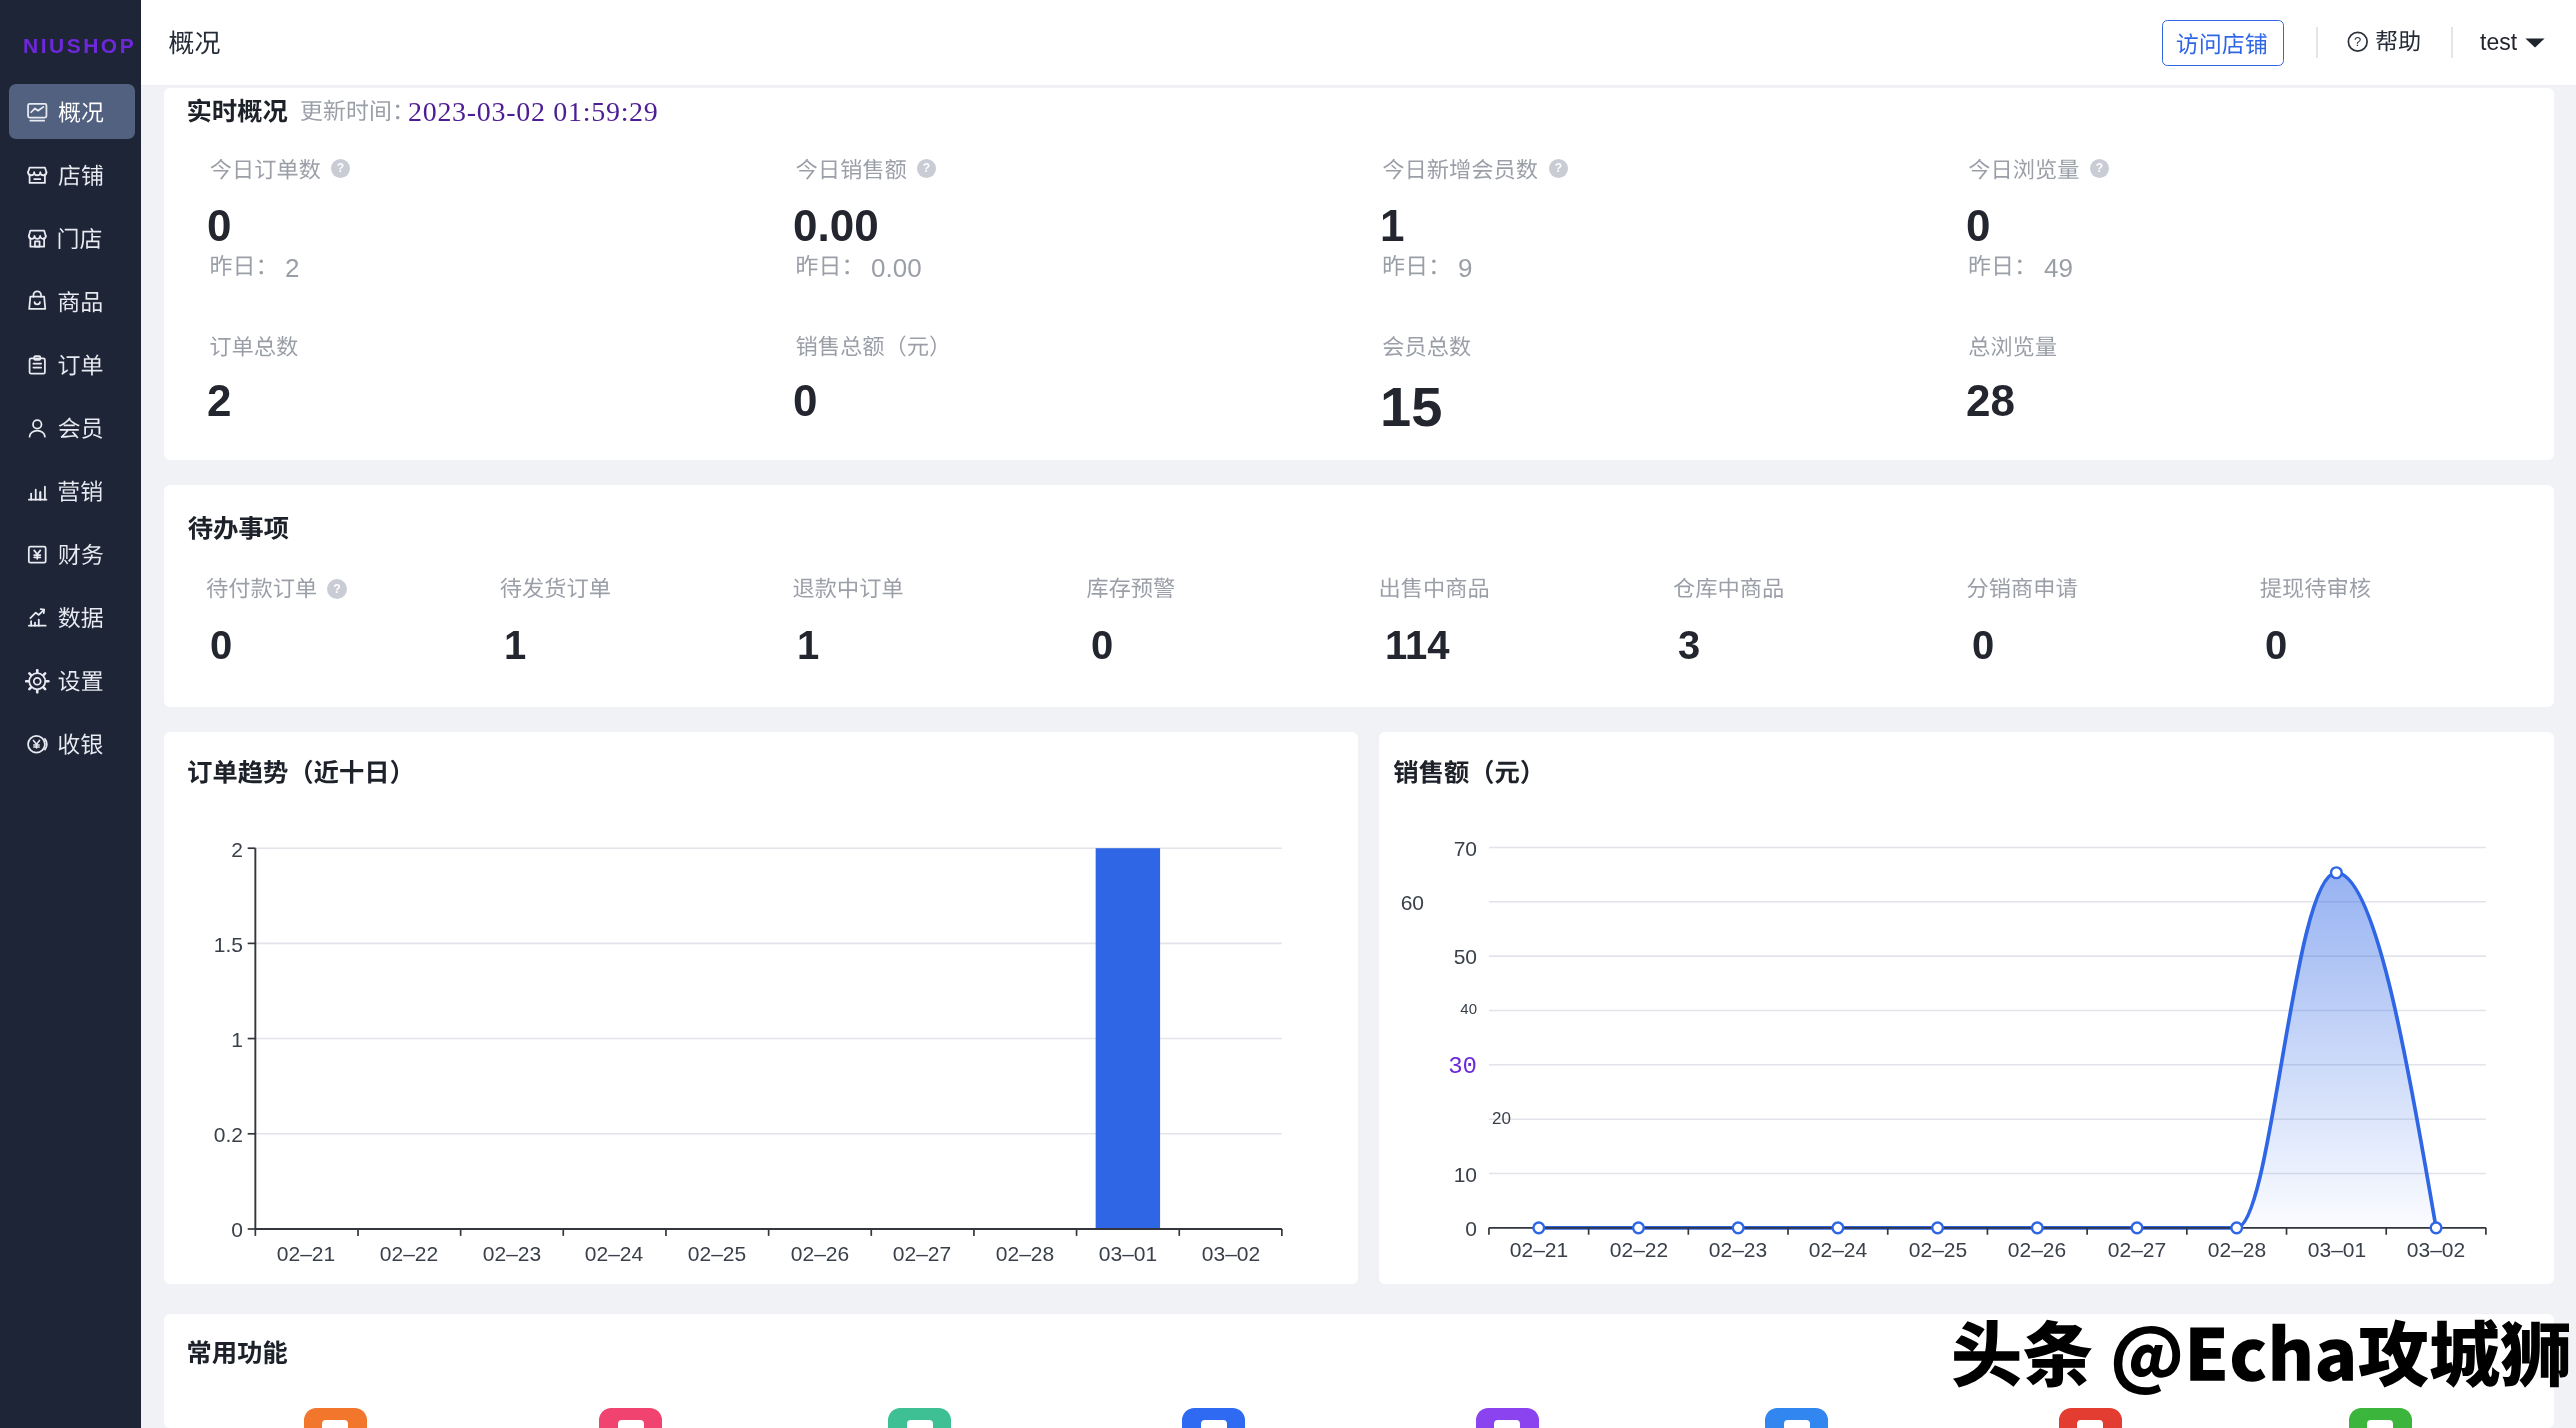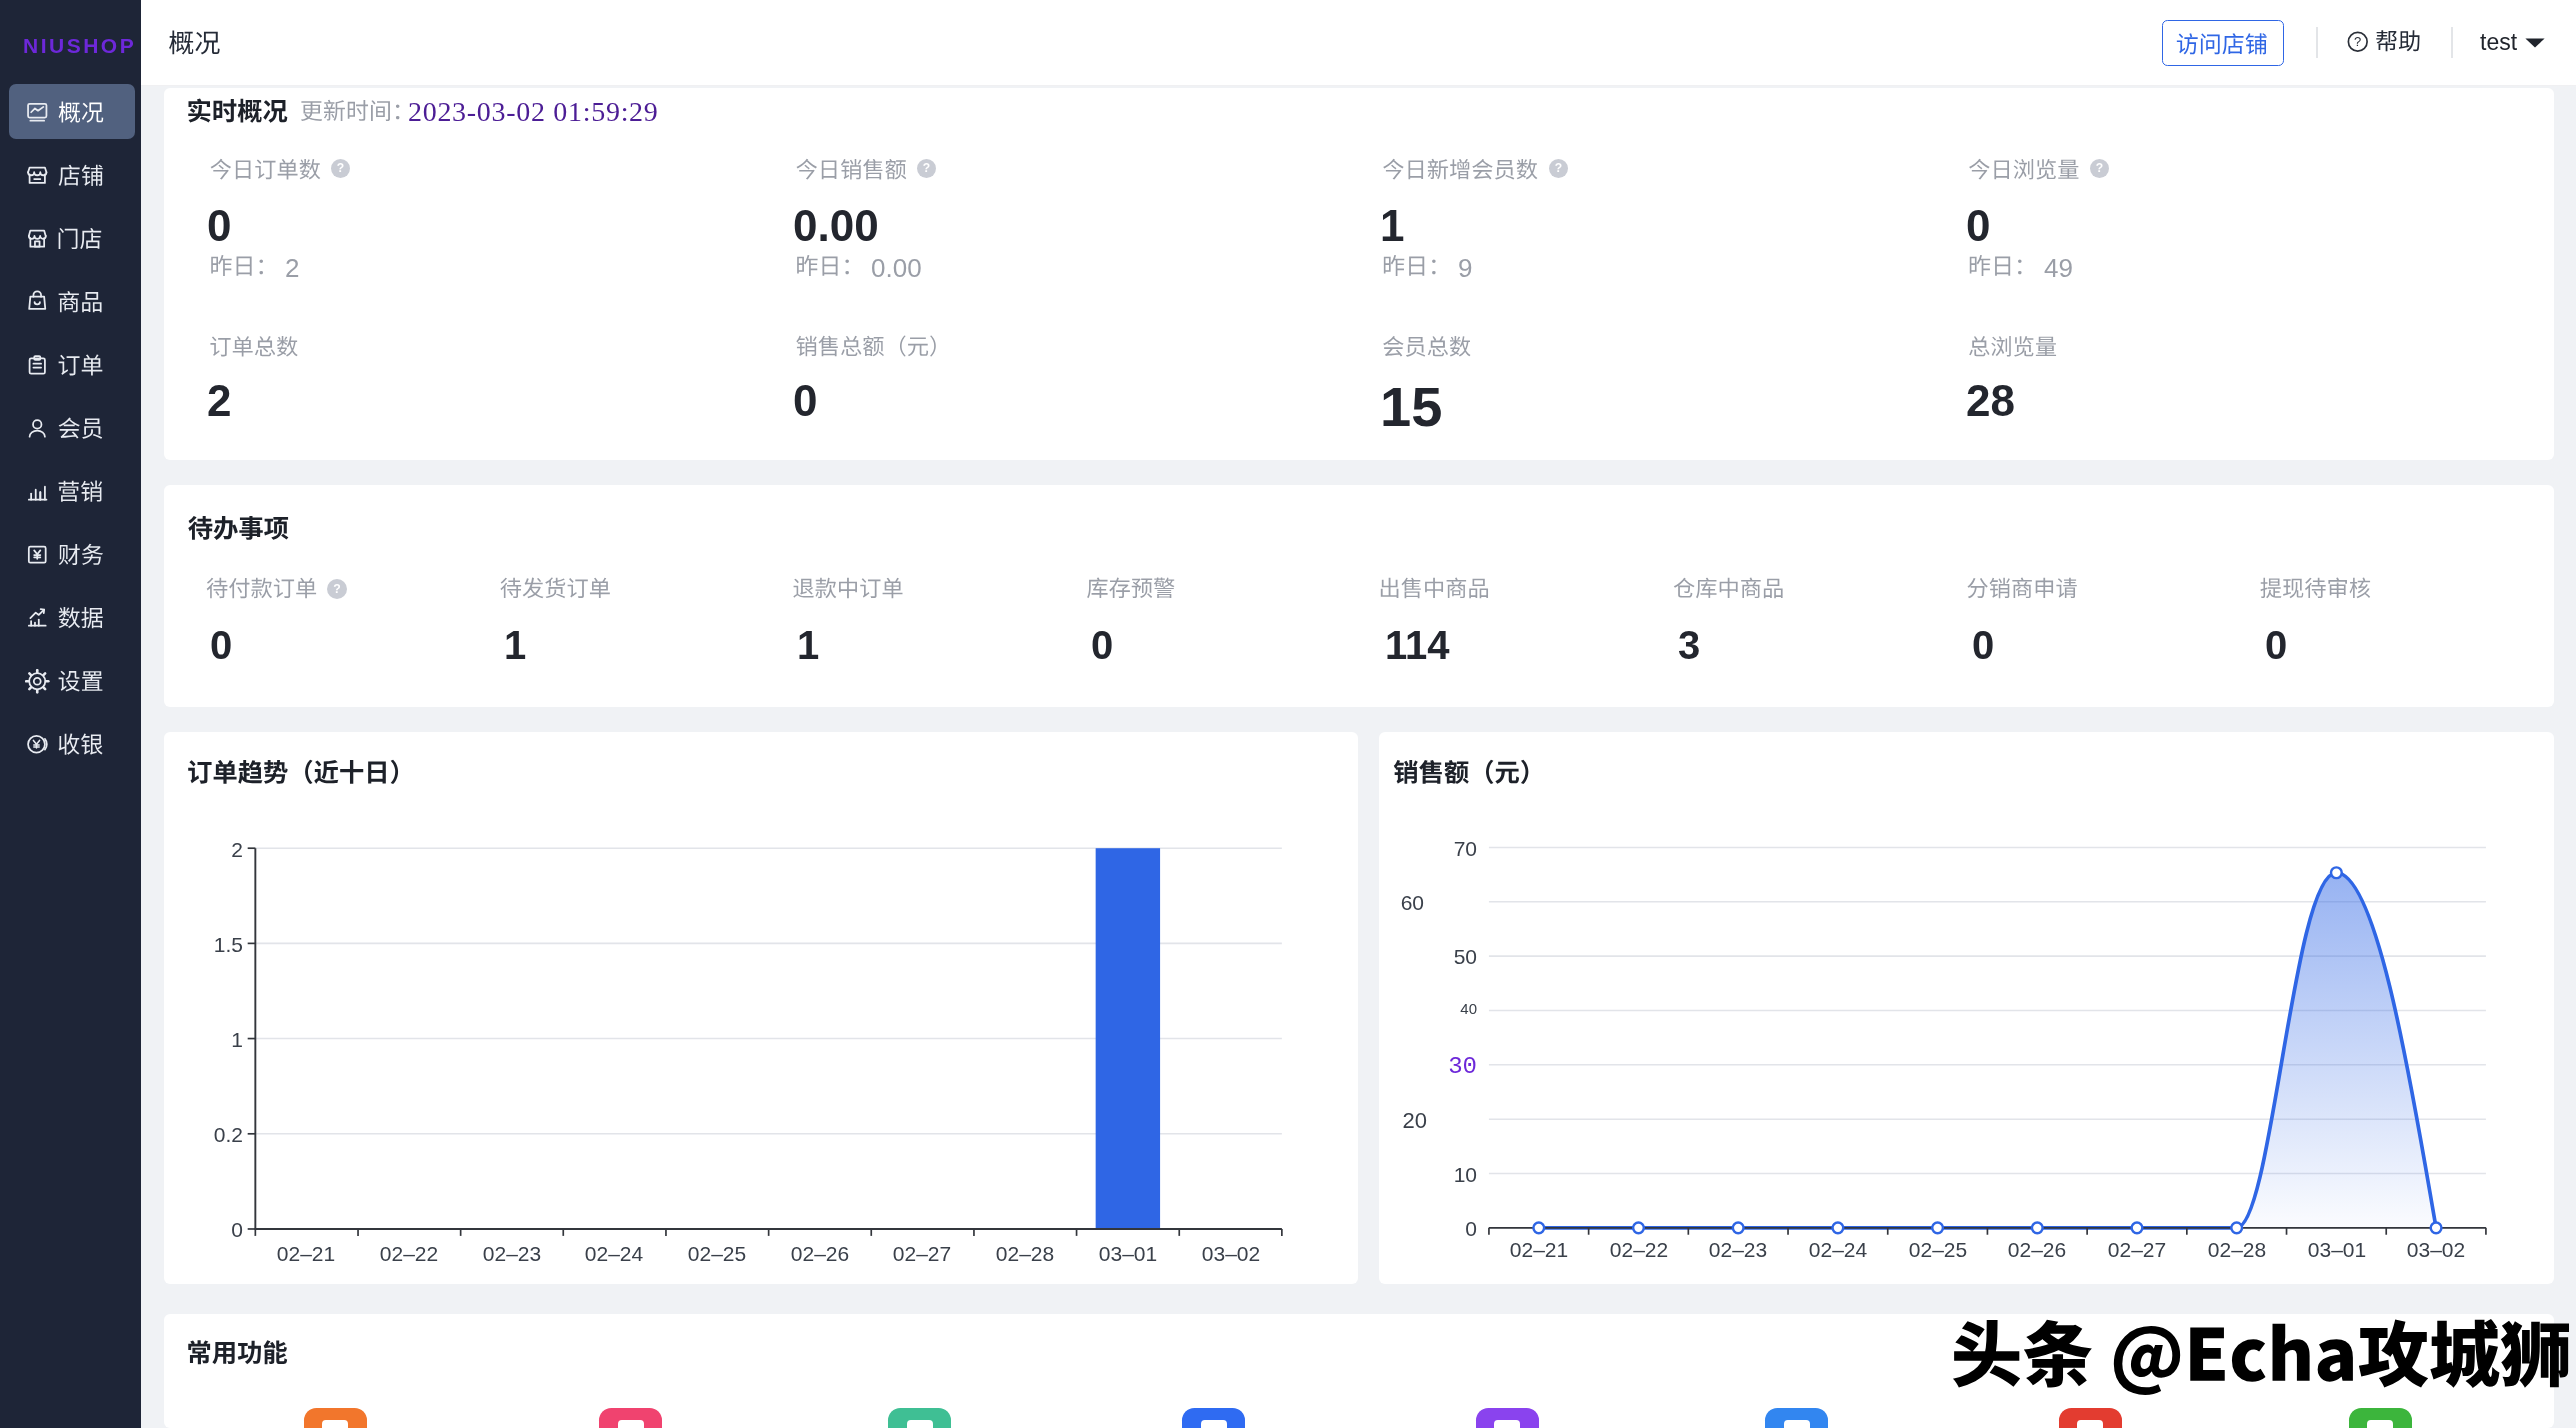--- a/index.html
+++ b/index.html
@@ -216,21 +216,21 @@
     <circle cx="2786.0" cy="1601" r="7" fill="#fff" stroke="#2f66e5" stroke-width="3.2"></circle>
     <circle cx="2916.0" cy="1601" r="7" fill="#fff" stroke="#2f66e5" stroke-width="3.2"></circle>
     <circle cx="3046.0" cy="1138" r="7" fill="#fff" stroke="#2f66e5" stroke-width="3.2"></circle>
     <circle cx="3176.0" cy="1601" r="7" fill="#fff" stroke="#2f66e5" stroke-width="3.2"></circle>
   </svg>
 <div style="position:absolute;right:1099px;top:838px;font-family:'Liberation Sans',sans-serif;font-size:21px;font-weight:400;color:#3a404a;line-height:1;white-space:nowrap;z-index:40">70</div>
 <div style="position:absolute;right:1152px;top:892px;font-family:'Liberation Sans',sans-serif;font-size:21px;font-weight:400;color:#3a404a;line-height:1;white-space:nowrap;z-index:40">60</div>
 <div style="position:absolute;right:1099px;top:946px;font-family:'Liberation Sans',sans-serif;font-size:21px;font-weight:400;color:#3a404a;line-height:1;white-space:nowrap;z-index:40">50</div>
 <div style="position:absolute;right:1099px;top:1001px;font-family:'Liberation Sans',sans-serif;font-size:15px;font-weight:400;color:#3a404a;line-height:1;white-space:nowrap;z-index:40">40</div>
 <div style="position:absolute;right:1099px;top:1055px;font-family:Liberation Mono, monospace;font-size:24px;font-weight:400;color:#6d28d9;line-height:1;white-space:nowrap;z-index:40">30</div>
-<div style="position:absolute;right:1149px;top:1110px;font-family:'Liberation Sans',sans-serif;font-size:22px;font-weight:400;color:#3a404a;line-height:1;white-space:nowrap;z-index:40">20</div>
+<div style="position:absolute;right:1065px;top:1110px;font-family:'Liberation Sans',sans-serif;font-size:17px;font-weight:400;color:#3a404a;line-height:1;white-space:nowrap;z-index:40">20</div>
 <div style="position:absolute;right:1099px;top:1164px;font-family:'Liberation Sans',sans-serif;font-size:21px;font-weight:400;color:#3a404a;line-height:1;white-space:nowrap;z-index:40">10</div>
 <div style="position:absolute;right:1099px;top:1218px;font-family:'Liberation Sans',sans-serif;font-size:21px;font-weight:400;color:#3a404a;line-height:1;white-space:nowrap;z-index:40">0</div>
 <div style="position:absolute;left:1539px;transform:translateX(-50%);top:1239px;font-family:'Liberation Sans',sans-serif;font-size:21px;font-weight:400;color:#3a404a;line-height:1;white-space:nowrap;z-index:40">02–21</div>
 <div style="position:absolute;left:1639px;transform:translateX(-50%);top:1239px;font-family:'Liberation Sans',sans-serif;font-size:21px;font-weight:400;color:#3a404a;line-height:1;white-space:nowrap;z-index:40">02–22</div>
 <div style="position:absolute;left:1738px;transform:translateX(-50%);top:1239px;font-family:'Liberation Sans',sans-serif;font-size:21px;font-weight:400;color:#3a404a;line-height:1;white-space:nowrap;z-index:40">02–23</div>
 <div style="position:absolute;left:1838px;transform:translateX(-50%);top:1239px;font-family:'Liberation Sans',sans-serif;font-size:21px;font-weight:400;color:#3a404a;line-height:1;white-space:nowrap;z-index:40">02–24</div>
 <div style="position:absolute;left:1938px;transform:translateX(-50%);top:1239px;font-family:'Liberation Sans',sans-serif;font-size:21px;font-weight:400;color:#3a404a;line-height:1;white-space:nowrap;z-index:40">02–25</div>
 <div style="position:absolute;left:2037px;transform:translateX(-50%);top:1239px;font-family:'Liberation Sans',sans-serif;font-size:21px;font-weight:400;color:#3a404a;line-height:1;white-space:nowrap;z-index:40">02–26</div>
 <div style="position:absolute;left:2137px;transform:translateX(-50%);top:1239px;font-family:'Liberation Sans',sans-serif;font-size:21px;font-weight:400;color:#3a404a;line-height:1;white-space:nowrap;z-index:40">02–27</div>
 <div style="position:absolute;left:2237px;transform:translateX(-50%);top:1239px;font-family:'Liberation Sans',sans-serif;font-size:21px;font-weight:400;color:#3a404a;line-height:1;white-space:nowrap;z-index:40">02–28</div>

